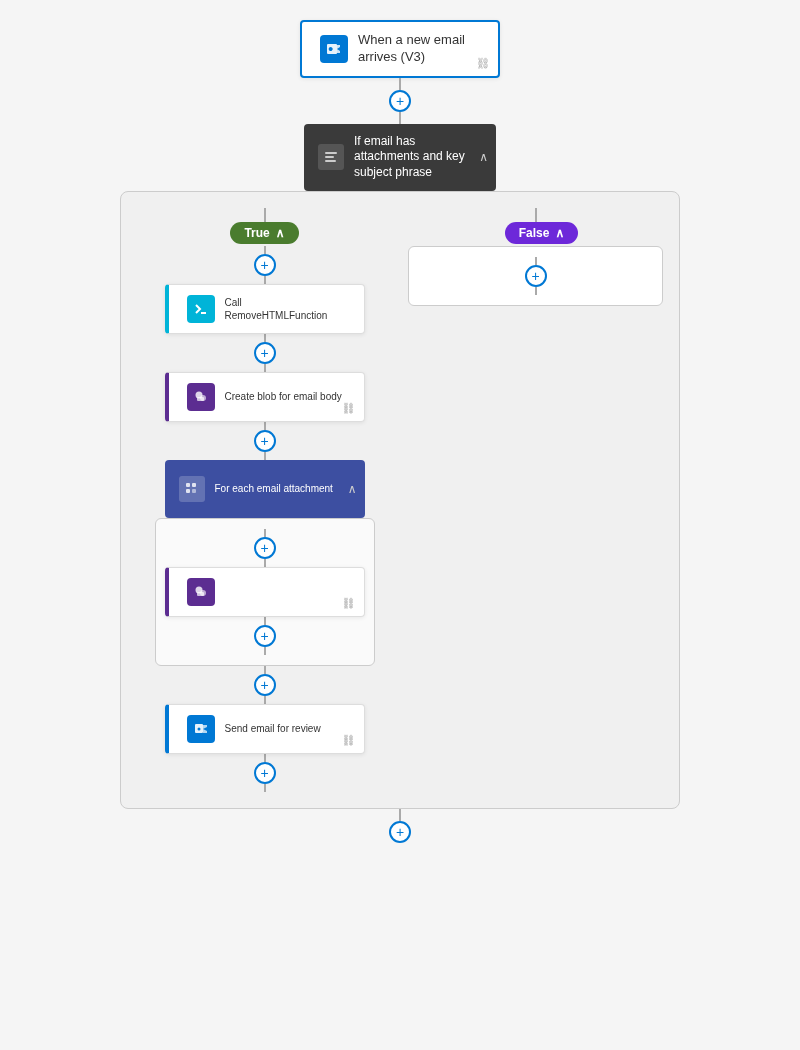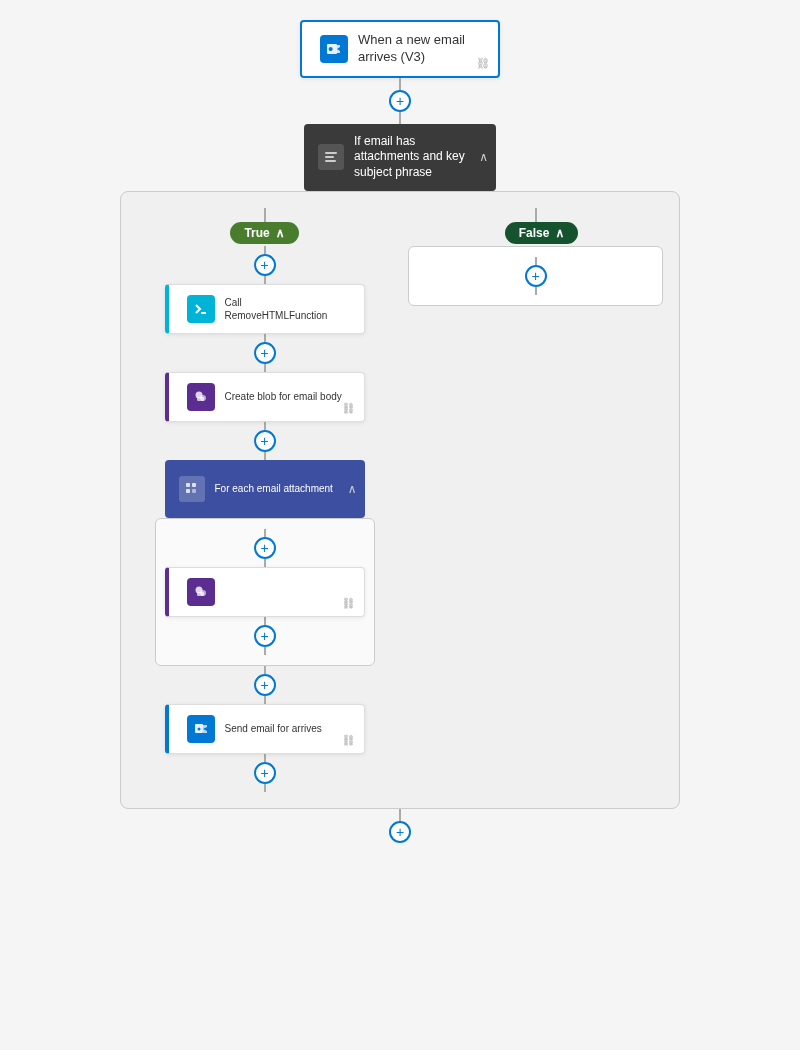--- a/index.html
+++ b/index.html
@@ -170,21 +170,21 @@
       font-weight: 600;
       color: #fff;
       display: flex;
       align-items: center;
       gap: 6px;
       cursor: pointer;
       margin-bottom: 2px;
     }
 
     .branch-true { background: #4a7c2e; }
-    .branch-false { background: #14532d; margin-left: 12px; }
+    .branch-false { background: #6d28d9; margin-left: 12px; }
 
     .branch-content {
       border: 1px solid #ccc;
       border-radius: 6px;
       background: #fff;
       padding: 10px;
       width: 100%;
       min-height: 60px;
       display: flex;
       flex-direction: column;
@@ -371,21 +371,21 @@
 
         <div class="node node-outlook-border">
           <div class="node-icon icon-outlook">
             <svg width="14" height="14" viewBox="0 0 14 14" fill="none">
               <rect x="1" y="2" width="8" height="9" rx="1" fill="#fff" opacity="0.9"></rect>
               <path d="M5 5.5a1.5 1.5 0 1 0 0 3 1.5 1.5 0 0 0 0-3z" fill="#0078d4"></path>
               <path d="M9 3h4v8H9V3z" fill="#fff" opacity="0.7"></path>
               <path d="M9 7l4-2v4l-4-2z" fill="#0078d4"></path>
             </svg>
           </div>
-          <span class="node-label small-text">Send email for arrives</span>
+          <span class="node-label small-text">Send email for review</span>
           <span class="node-link-icon">⛓</span>
         </div>
 
         <div style="width:2px; height:8px; background:#aaa;"></div>
         <div class="add-btn">+</div>
         <div style="width:2px; height:8px; background:#aaa;"></div>
       </div>
 
       <div class="branch">
         <div style="width:2px; height:14px; background:#aaa;"></div>

